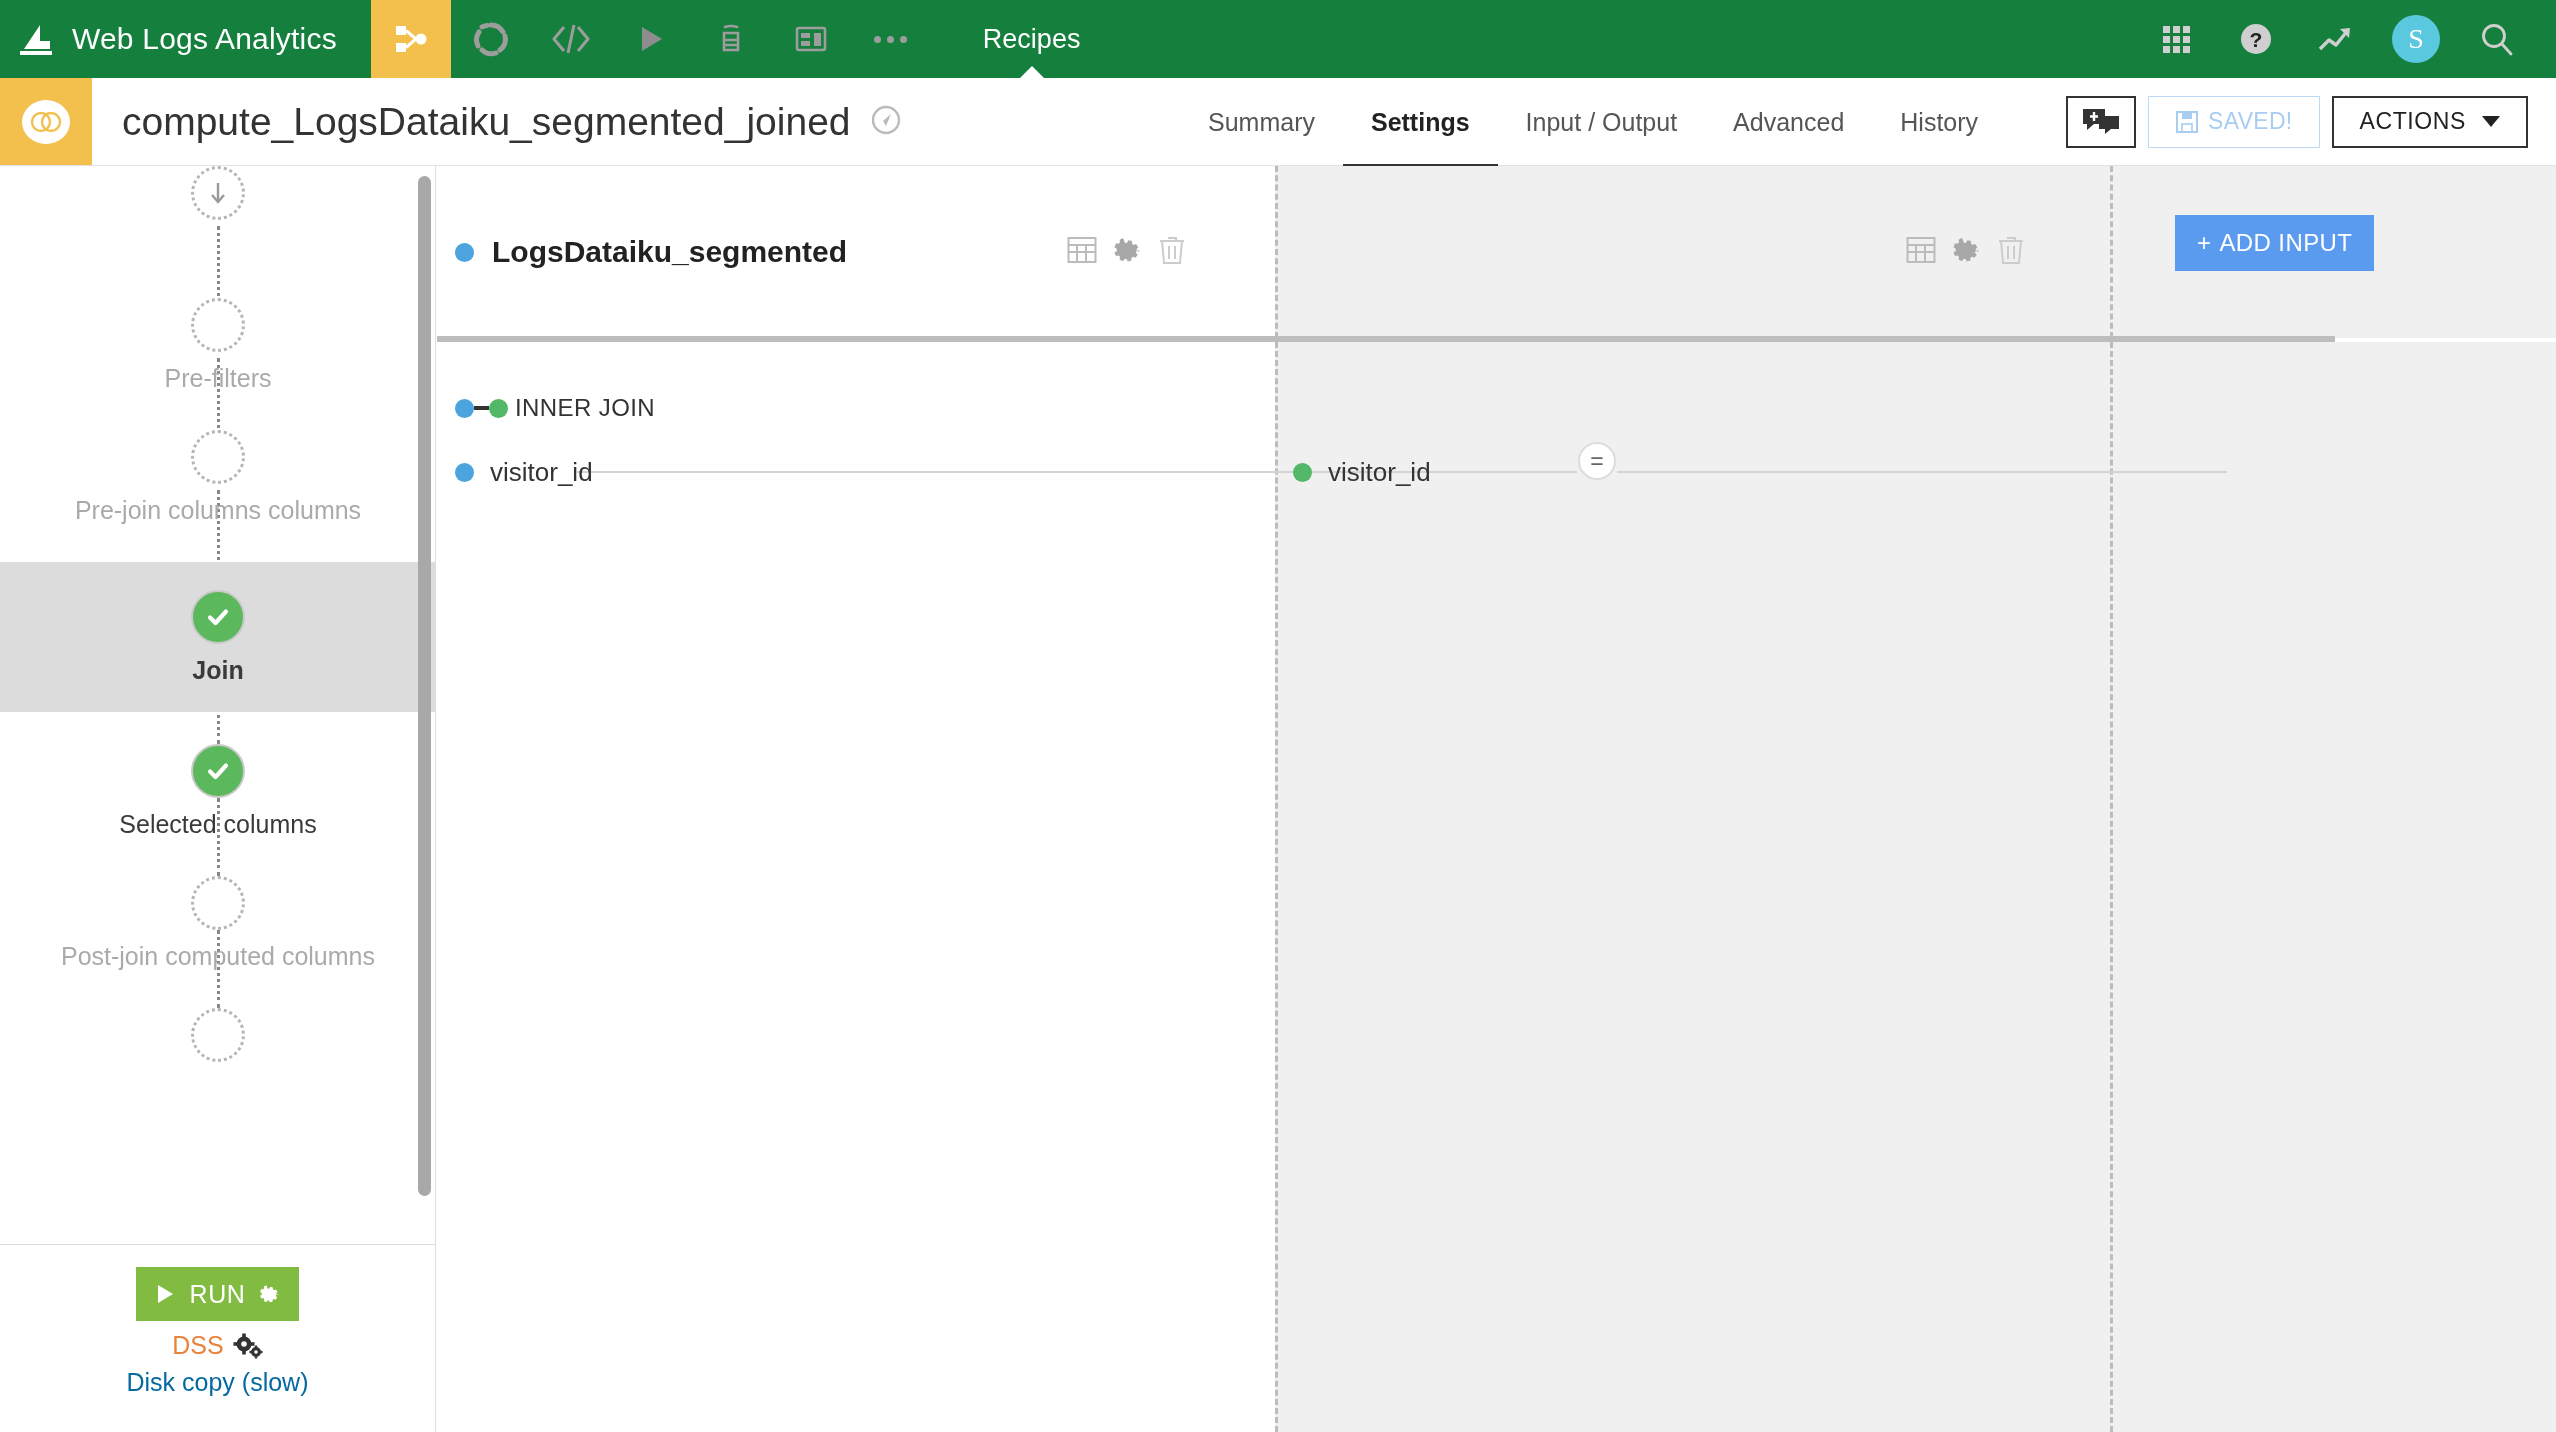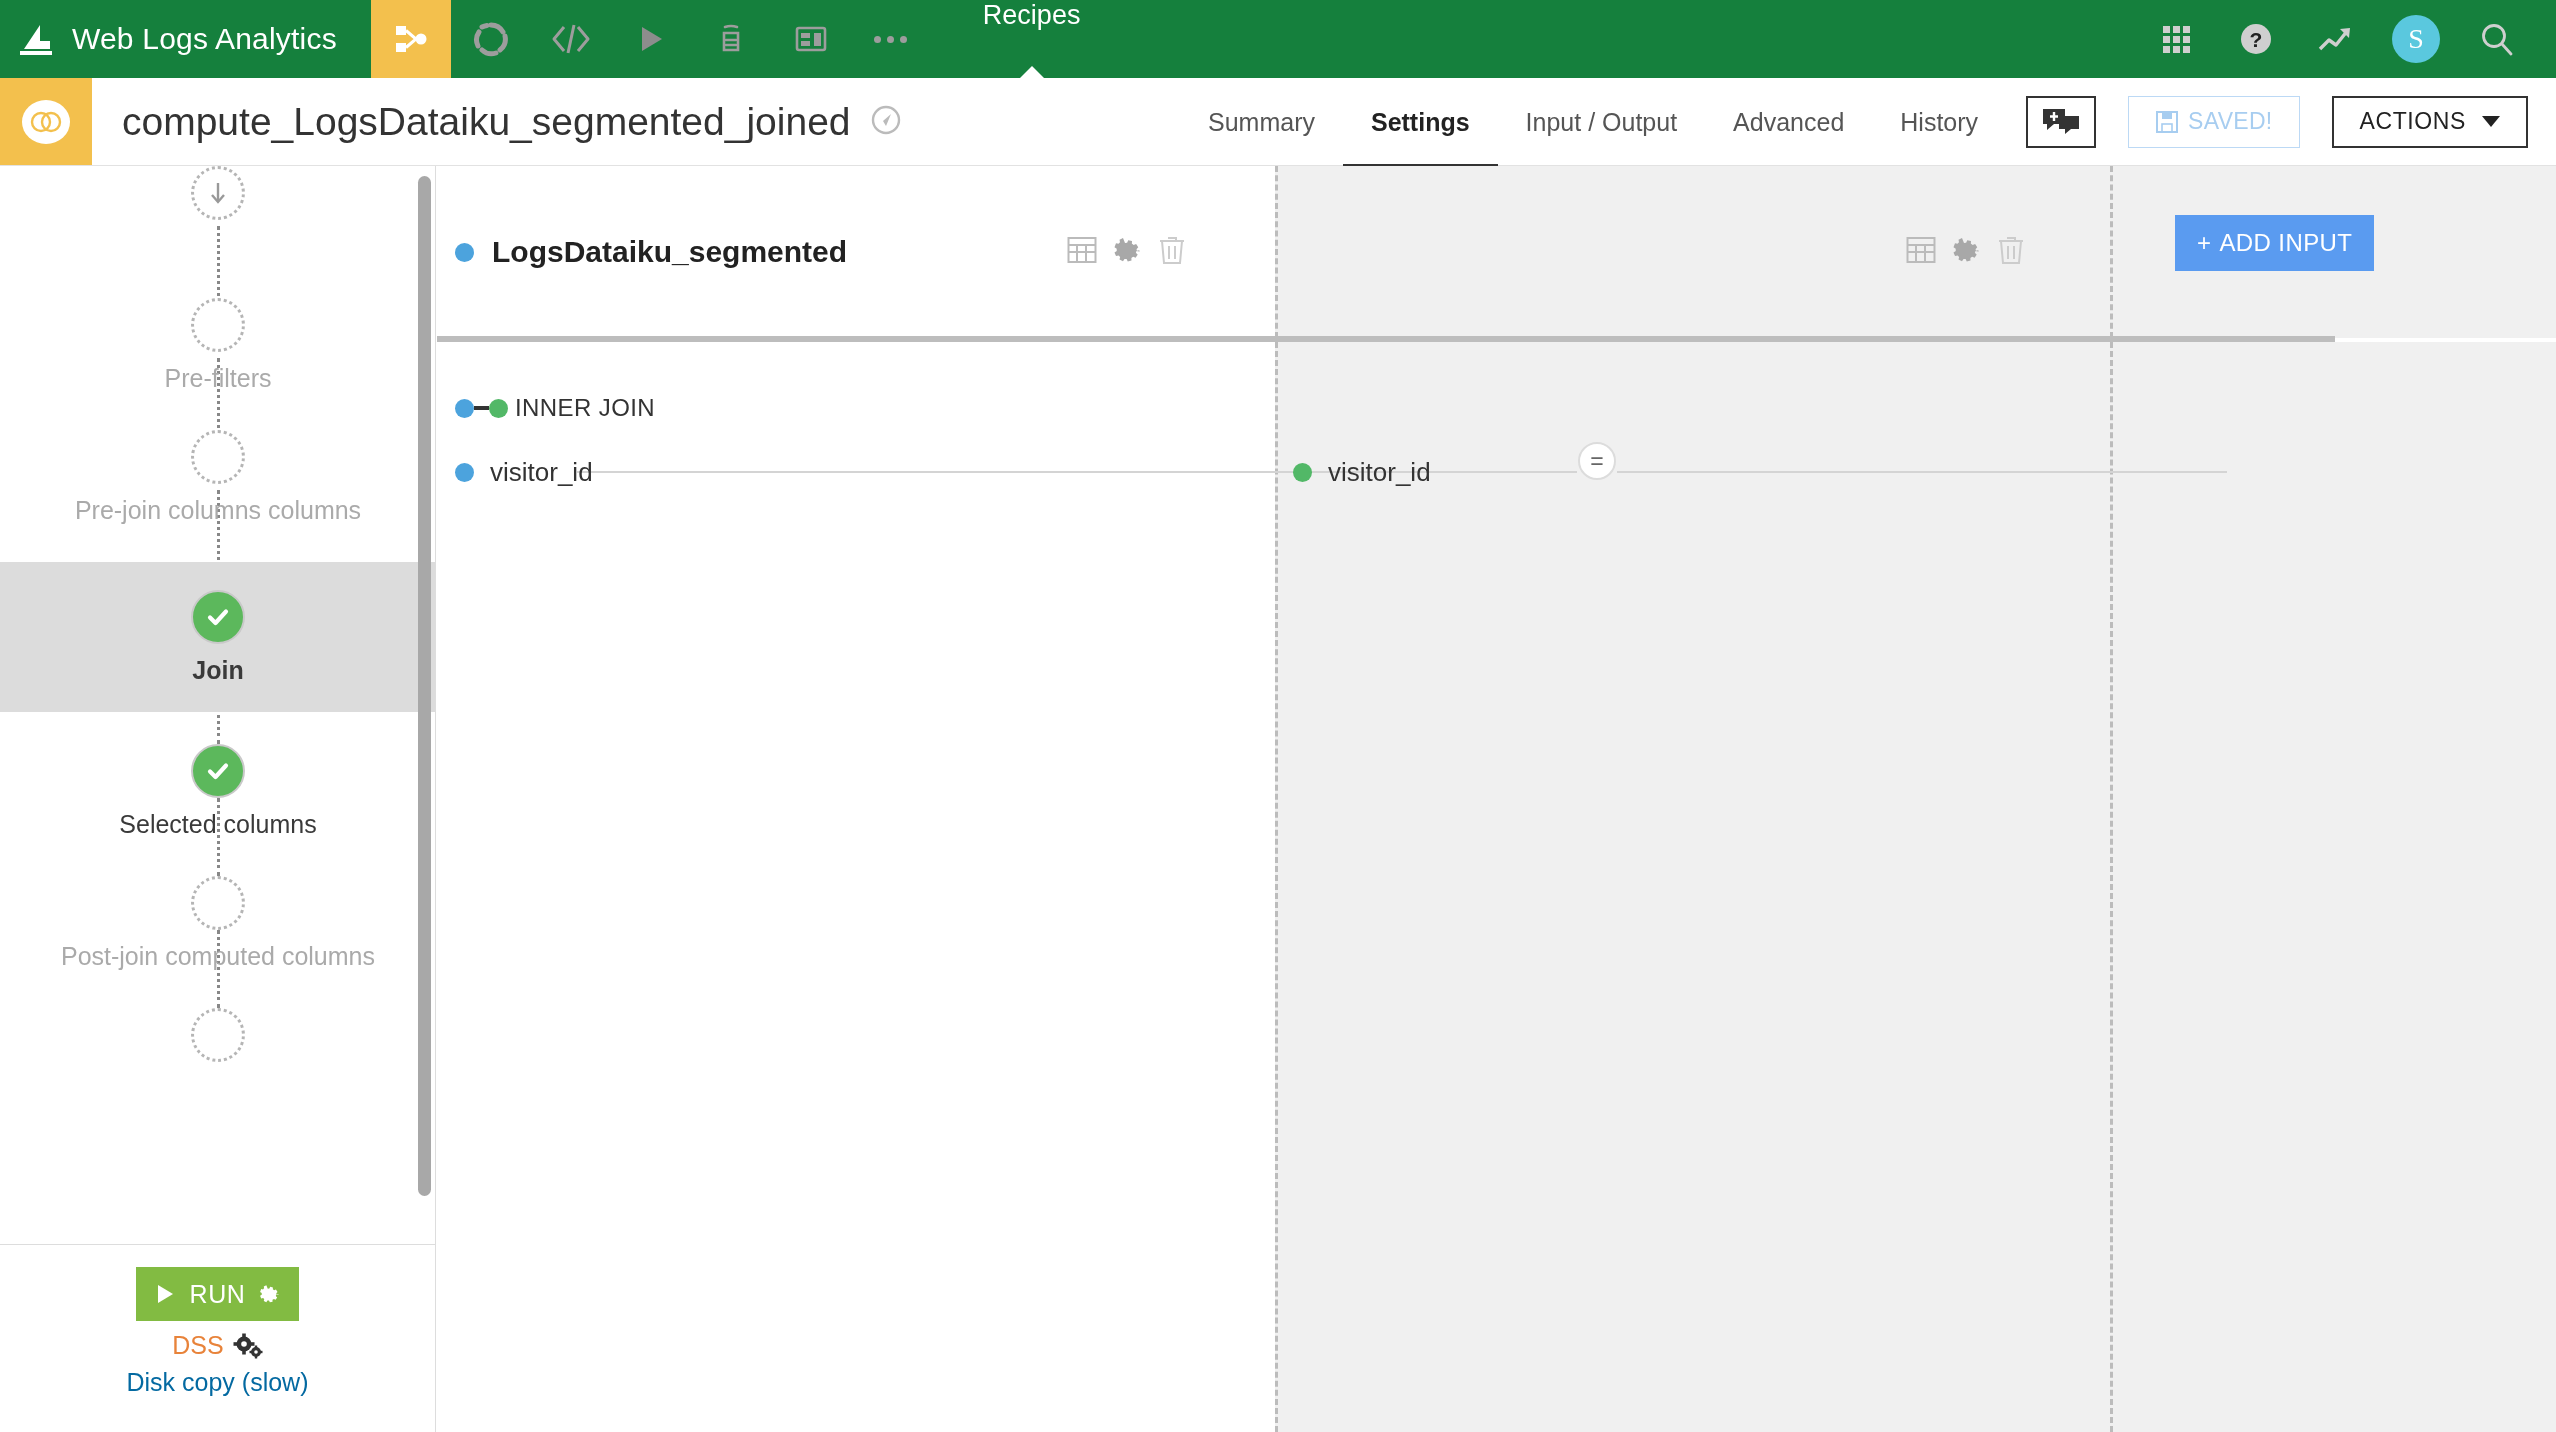--- a/index.html
+++ b/index.html
@@ -26,21 +26,21 @@
     width: 80px; height: 78px; display: flex; align-items: center; justify-content: center;
     flex: 0 0 auto;
   }
   .nav-icon.active { background: #f3c04d; }
   .nav-icon svg { display: block; }
   .nav-dots {
     width: 80px; height: 78px; display: flex; align-items: center; justify-content: center; gap: 6px;
   }
   .nav-dots i { width: 7px; height: 7px; border-radius: 50%; background: #9d9d9d; display: block; }
   .nav-section {
-    position: relative; height: 78px; display: flex; align-items: flex-start;
+    position: relative; height: 78px; display: flex; align-items: center;
     padding: 0 26px; margin-left: 26px;
     color: #ffffff; font-size: 27px; white-space: nowrap;
   }
   .nav-section .caret {
     position: absolute; left: 50%; bottom: -1px; transform: translateX(-50%);
     width: 0; height: 0; border-left: 13px solid transparent; border-right: 13px solid transparent;
     border-bottom: 13px solid #ffffff;
   }
   .topnav-right {
     position: absolute; right: 0; top: 0; height: 78px;
@@ -74,21 +74,21 @@
     display: flex; align-items: stretch; gap: 0;
   }
   .tab {
     display: flex; align-items: center; padding: 0 28px;
     font-size: 25px; color: #555555; white-space: nowrap;
     border-bottom: 4px solid transparent; position: relative; top: 3px;
   }
   .tab.active { color: #222222; font-weight: bold; border-bottom-color: #333333; }
   .subheader-right {
     position: absolute; right: 28px; top: 0; height: 87px;
-    display: flex; align-items: center; gap: 32px;
+    display: flex; align-items: center; gap: 12px;
   }
   .btn-chat {
     width: 70px; height: 52px; border: 2px solid #333333; background: #ffffff;
     display: flex; align-items: center; justify-content: center;
   }
   .btn-saved {
     height: 52px; border: 1px solid #bcd9f5; background: #ffffff; color: #a7cdf0;
     display: flex; align-items: center; gap: 9px; padding: 0 26px;
     font-size: 23px; white-space: nowrap; letter-spacing: .3px;
   }

